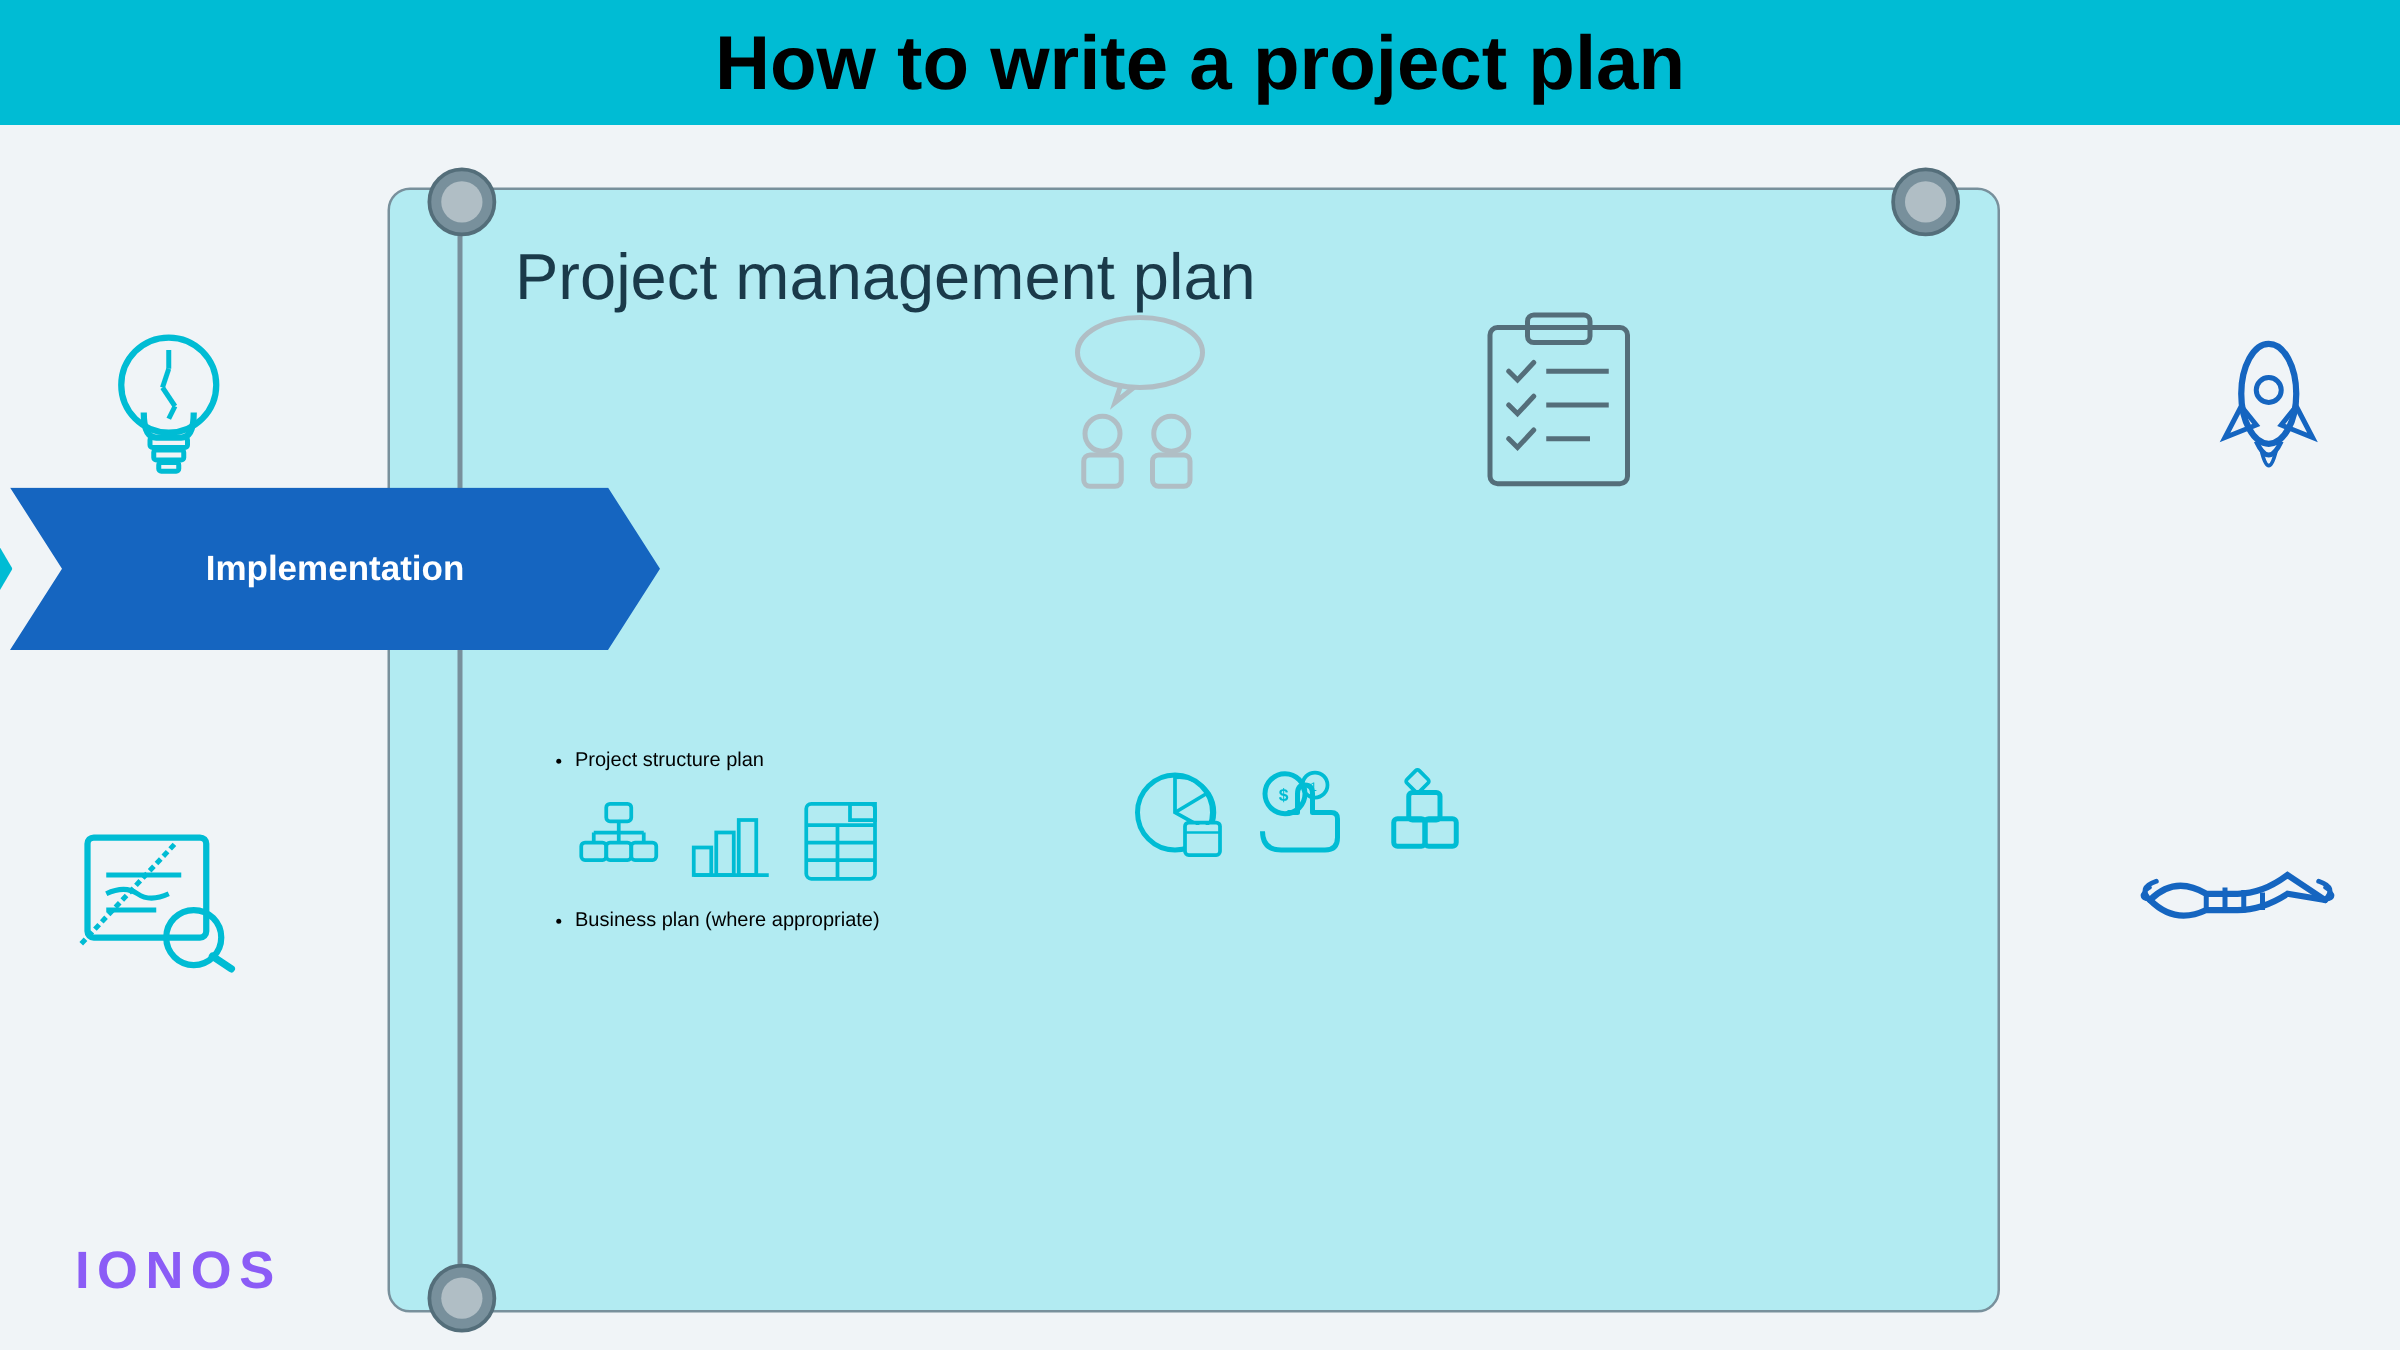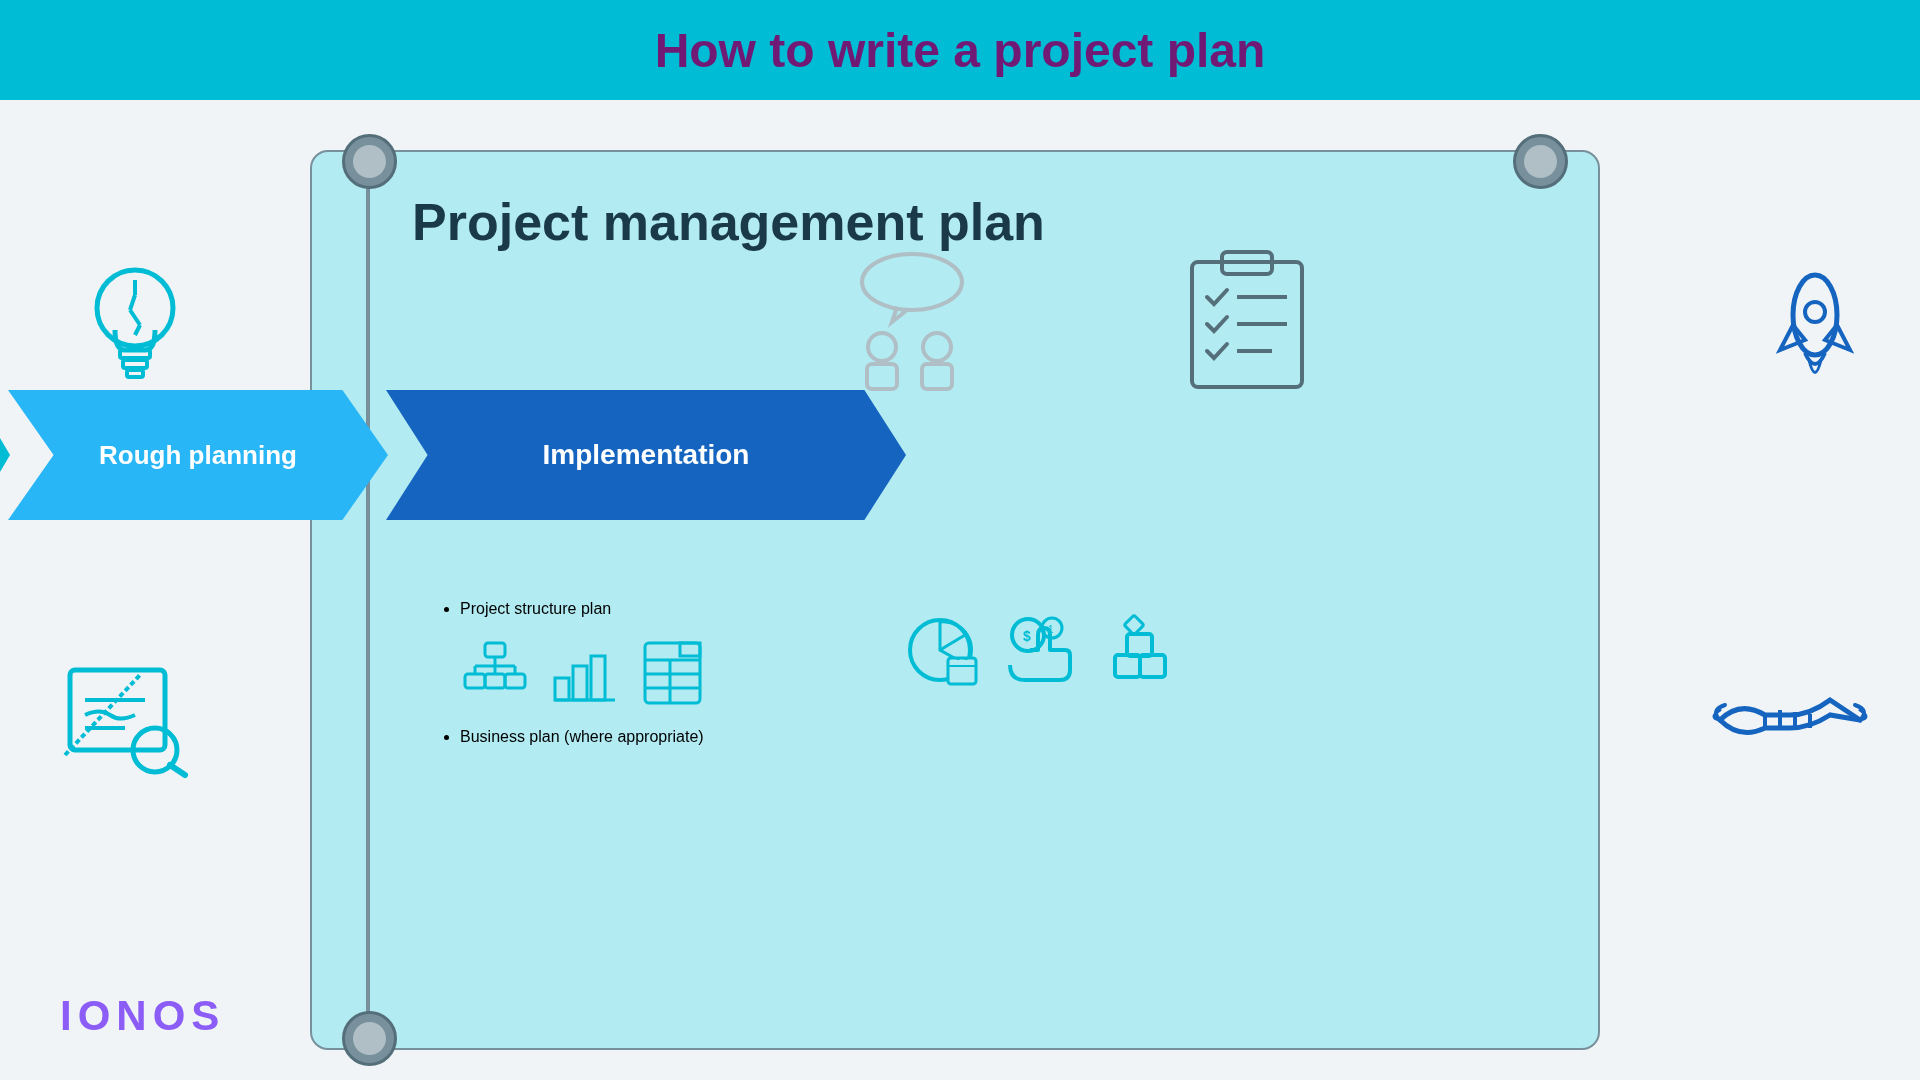--- a/index.html
+++ b/index.html
@@ -15,22 +15,22 @@
     
     .top-banner {
       width: 100%;
       height: 100px;
       background: #00bcd4;
       display: flex;
       align-items: center;
       justify-content: center;
     }
     .top-banner h1 {
-      color: #701a75;
-      font-size: 48px;
+      color: #000000;
+      font-size: 61px;
       font-weight: bold;
     }
 
     
     .main-content {
       position: relative;
       width: 100%;
       height: 980px;
       background: #f0f4f7;
     }
@@ -125,21 +125,21 @@
       width: 4px;
       height: 100%;
       background: #78909c;
       border-radius: 2px;
     }
 
     
     .scroll-title {
       padding: 40px 0 10px 100px;
       font-size: 52px;
-      font-weight: bold;
+      font-weight: normal;
       color: #1a3a4a;
     }
 
     
     .arrows-row {
       display: flex;
       align-items: center;
       position: absolute;
       top: 290px;
       left: -310px;
@@ -365,23 +365,20 @@
         <polyline points="25,109 32,116 45,102" fill="none" stroke="#546e7a" stroke-width="4" stroke-linecap="round"></polyline>
         <line x1="55" y1="109" x2="90" y2="109" stroke="#546e7a" stroke-width="4"></line>
       </svg>
     </div>
 
   </div>
 
   <div class="arrows-row">
     <div class="arrow-item arrow-idea">
       
-    </div>
-    <div class="arrow-item arrow-rough">
-      <span>Rough planning</span>
     </div>
     <div class="arrow-item arrow-impl">
       <span>Implementation</span>
     </div>
   </div>
 
   <div style="position:absolute; top:500px; left:420px; width:450px; z-index:6;margin-left:40px;">
     <ul>
       <li>Project structure plan</li>
     </ul>

